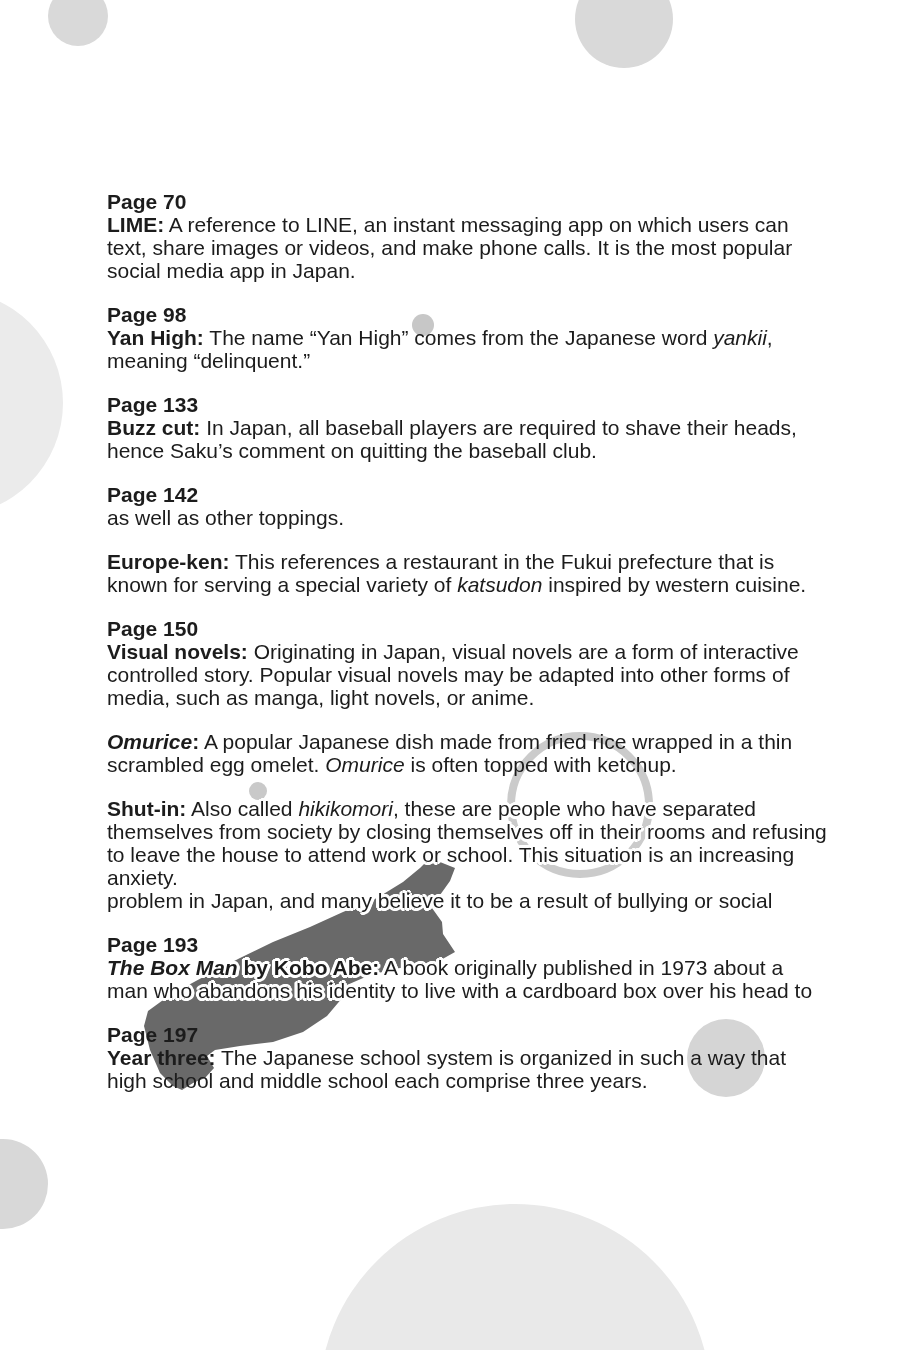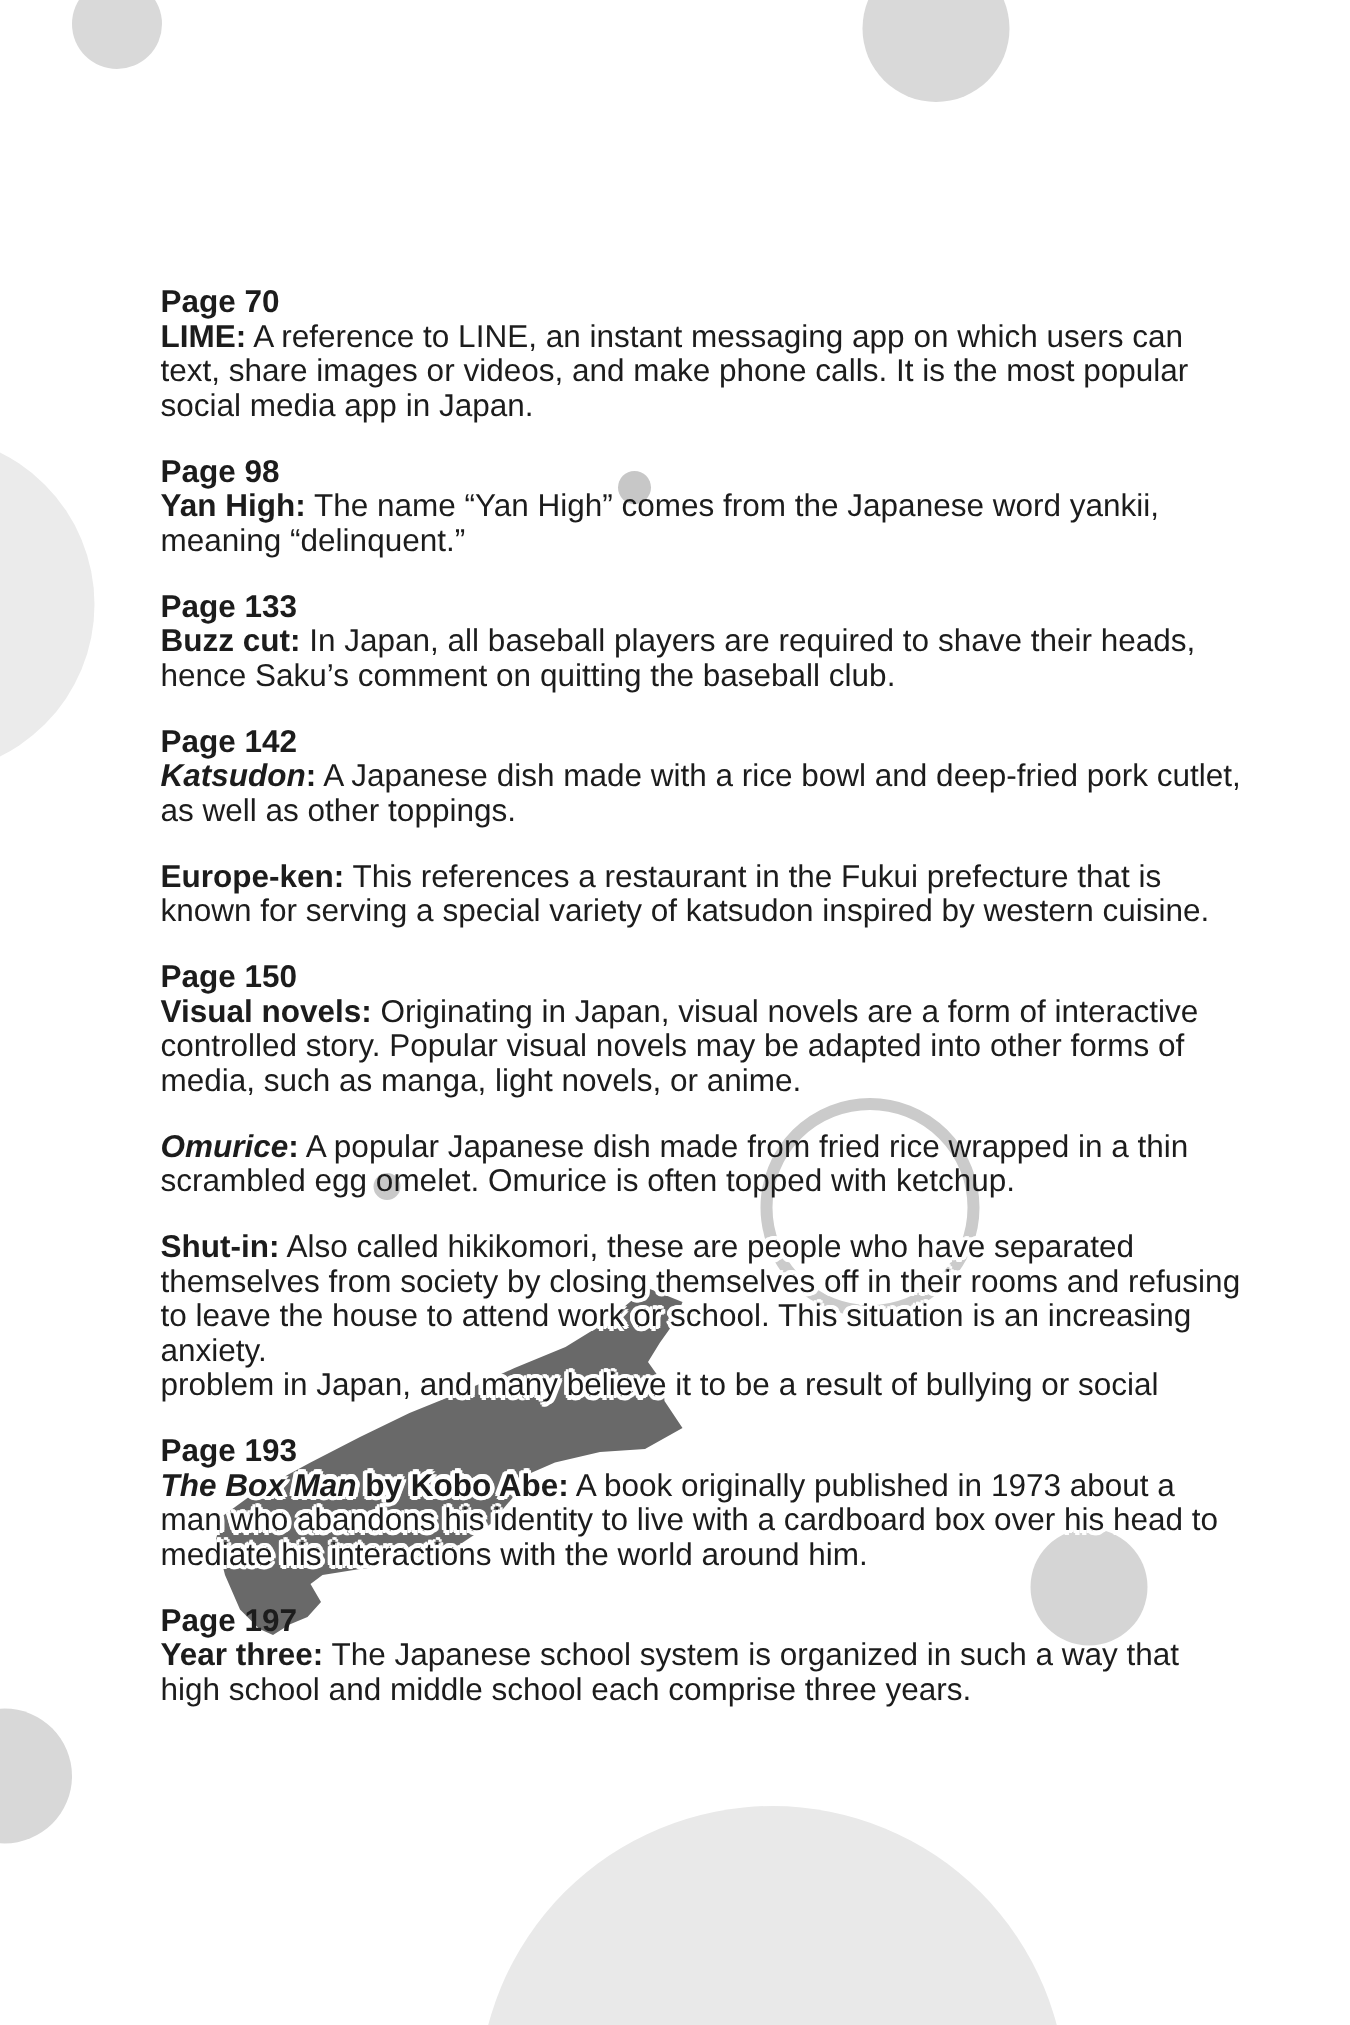--- a/index.html
+++ b/index.html
@@ -9,21 +9,21 @@
   }
   #bg-art{position:absolute;left:0;top:0;}
   #entries{
     position:absolute;left:107px;top:190px;width:760px;
     font-size:21px;line-height:23px;color:#1c1c1c;
   }
   .entry{margin:0 0 21px 0;}
   .hdr{font-weight:bold;white-space:pre;}
   .line{white-space:pre;}
   .b{font-weight:bold;margin-top:36px;}
-  .i{text-align:right;}
+  .i{font-style:italic;text-align:right;}
   .bi{font-weight:bold;font-style:italic;}
   .n{font-weight:normal;font-style:normal;}
   
   .halo .hdr,.halo .line{
     text-shadow:
       -2px -2px 0 #fff, 2px -2px 0 #fff, -2px 2px 0 #fff, 2px 2px 0 #fff,
       -3px 0 0 #fff, 3px 0 0 #fff, 0 -3px 0 #fff, 0 3px 0 #fff,
       -3px -1px 0 #fff, 3px 1px 0 #fff, -1px 3px 0 #fff, 1px -3px 0 #fff;
   }
 </style>
@@ -55,21 +55,20 @@
       <div class="line"><span class="b">Yan High:</span><span class="n"> The name “Yan High” comes from the Japanese word </span><span class="i">yankii</span><span class="n">,</span></div>
       <div class="line"><span class="n">meaning “delinquent.”</span></div>
     </div>
     <div class="entry">
       <div class="hdr">Page 133</div>
       <div class="line"><span class="b">Buzz cut:</span><span class="n"> In Japan, all baseball players are required to shave their heads,</span></div>
       <div class="line"><span class="n">hence Saku’s comment on quitting the baseball club.</span></div>
     </div>
     <div class="entry">
       <div class="hdr">Page 142</div>
-      <div class="line"><span class="bi">Katsudon</span><span class="b">:</span><span class="n"> A Japanese dish made with a rice bowl and deep-fried pork cutlet,</span></div>
       <div class="line"><span class="n">as well as other toppings.</span></div>
     </div>
     <div class="entry">
       <div class="line"><span class="b">Europe-ken:</span><span class="n"> This references a restaurant in the Fukui prefecture that is</span></div>
       <div class="line"><span class="n">known for serving a special variety of </span><span class="i">katsudon</span><span class="n"> inspired by western cuisine.</span></div>
     </div>
     <div class="entry">
       <div class="hdr">Page 150</div>
       <div class="line"><span class="b">Visual novels:</span><span class="n"> Originating in Japan, visual novels are a form of interactive</span></div>
       <div class="line"><span class="n">controlled story. Popular visual novels may be adapted into other forms of</span></div>
@@ -83,20 +82,19 @@
       <div class="line"><span class="b">Shut-in:</span><span class="n"> Also called </span><span class="i">hikikomori</span><span class="n">, these are people who have separated</span></div>
       <div class="line"><span class="n">themselves from society by closing themselves off in their rooms and refusing</span></div>
       <div class="line"><span class="n">to leave the house to attend work or school. This situation is an increasing</span></div>
       <div class="line"><span class="n">anxiety.</span></div>
       <div class="line"><span class="n">problem in Japan, and many believe it to be a result of bullying or social</span></div>
     </div>
     <div class="entry halo">
       <div class="hdr">Page 193</div>
       <div class="line"><span class="bi">The Box Man</span><span class="b"> by Kobo Abe:</span><span class="n"> A book originally published in 1973 about a</span></div>
       <div class="line"><span class="n">man who abandons his identity to live with a cardboard box over his head to</span></div>
-      <div class="line"><span class="n">mediate his interactions with the world around him.</span></div>
     </div>
     <div class="entry">
       <div class="hdr">Page 197</div>
       <div class="line"><span class="b">Year three:</span><span class="n"> The Japanese school system is organized in such a way that</span></div>
       <div class="line"><span class="n">high school and middle school each comprise three years.</span></div>
     </div>
   </main>
 
 </body></html>

